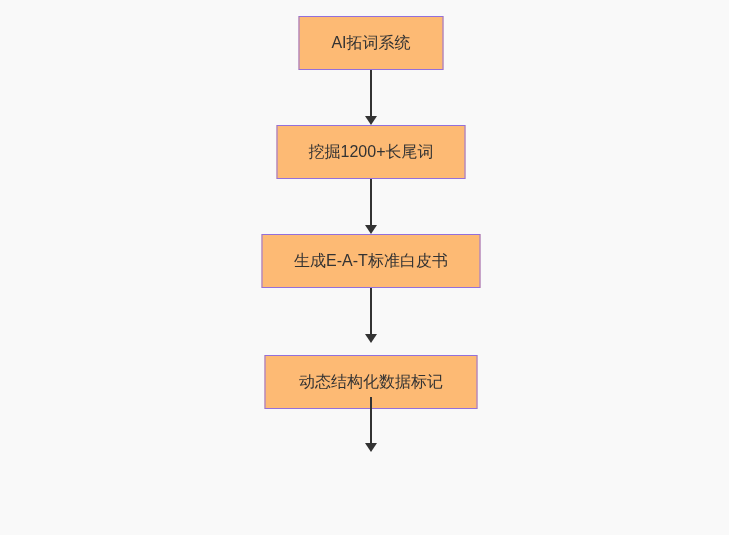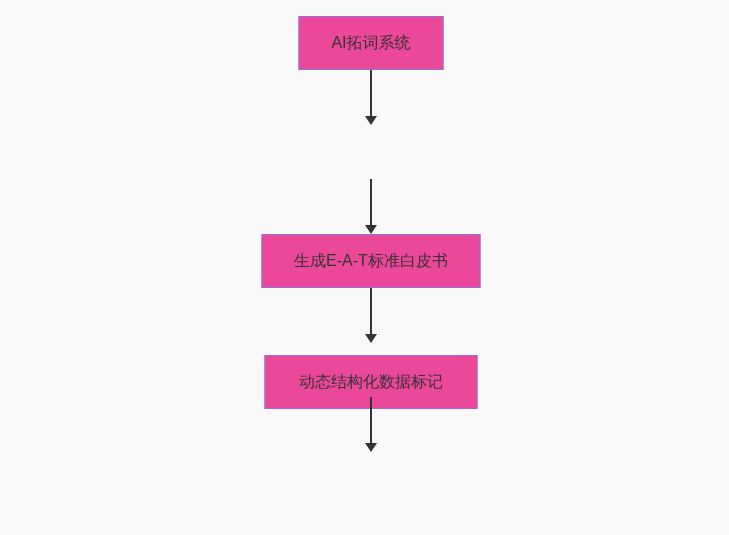--- a/index.html
+++ b/index.html
@@ -14,21 +14,21 @@
     background: #f9f9f9;
     font-family: "Liberation Sans", "DejaVu Sans", sans-serif;
     overflow: hidden;
   }
   .node {
     position: absolute;
     left: 371px;
     transform: translateX(-50%);
     height: 54px;
     box-sizing: border-box;
-    background: #ec4899;
+    background: #fdba74;
     border: 1.3px solid #9370DB;
     display: flex;
     align-items: center;
     justify-content: center;
     color: #333333;
     font-size: 16px;
     white-space: nowrap;
     text-align: center;
   }
   .node-1 { top: 16px;  width: 145px; }
@@ -68,20 +68,23 @@
 
 <div class="canvas">
 
   <div class="node node-1">
     <span>AI拓词系统</span>
   </div>
 
   <div class="edge-line edge-line-1"></div>
   <div class="arrow-head arrow-head-1"></div>
 
+  <div class="node node-2">
+    <span>挖掘1200+长尾词</span>
+  </div>
 
   <div class="edge-line edge-line-2"></div>
   <div class="arrow-head arrow-head-2"></div>
 
   <div class="node node-3">
     <span>生成E-A-T标准白皮书</span>
   </div>
 
   <div class="edge-line edge-line-3"></div>
   <div class="arrow-head arrow-head-3"></div>

